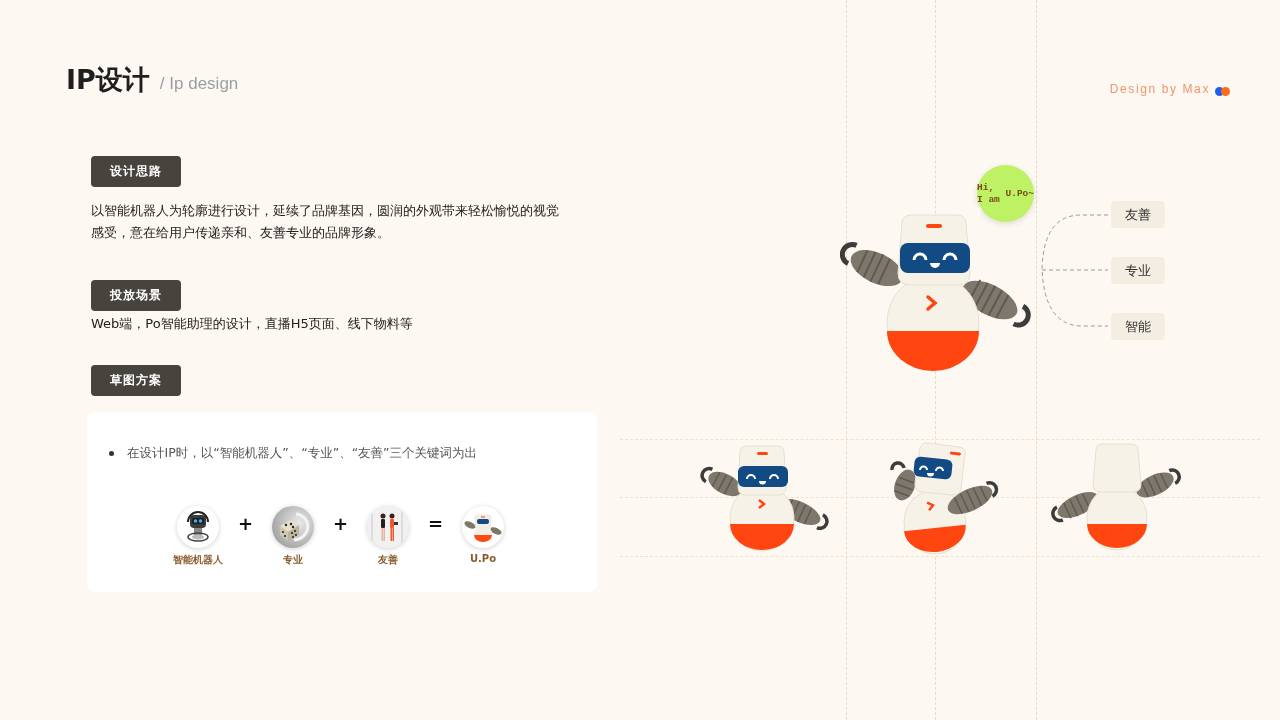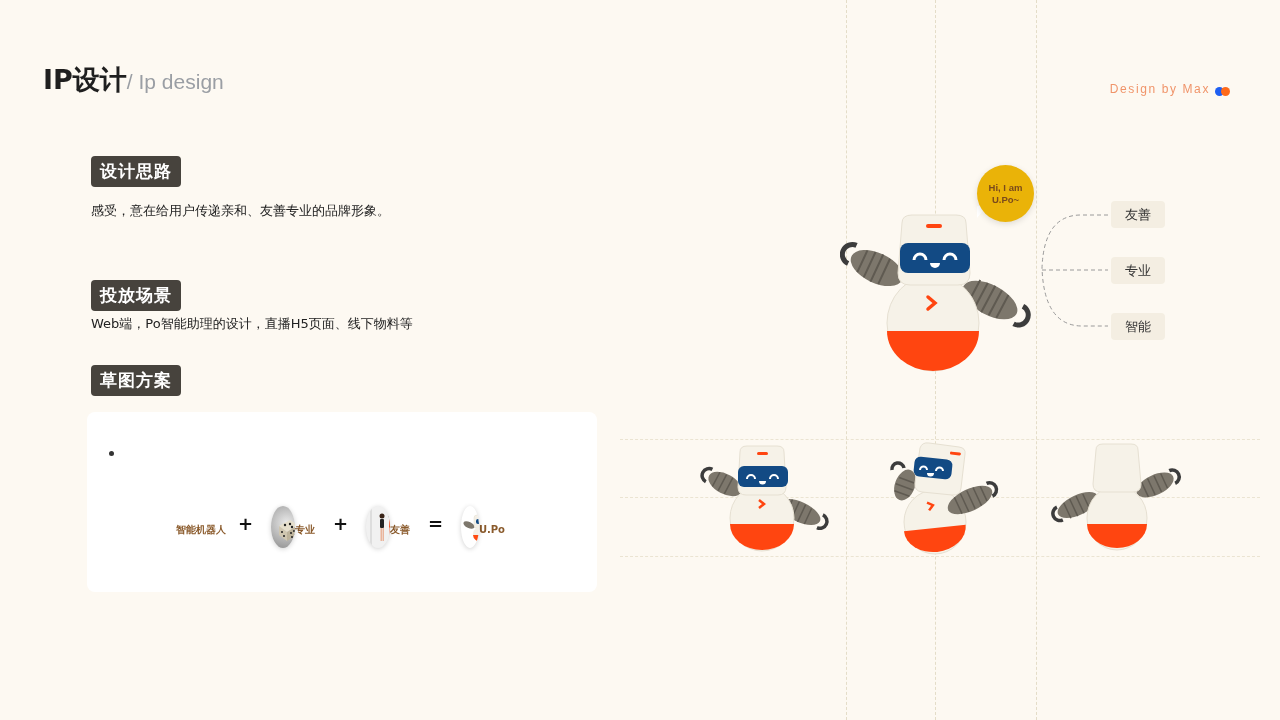--- a/index.html
+++ b/index.html
@@ -6,48 +6,48 @@
   html, body { width: 1280px; height: 720px; overflow: hidden; }
   body {
     background: #fdf9f2;
     font-family: "DejaVu Sans", "Liberation Sans", sans-serif;
     color: #2b2b2b;
     position: relative;
   }
   .abs { position: absolute; }
 
   
-  .title-wrap { left: 43px; top: 62px; display: flex; align-items: baseline; white-space: nowrap; }
+  .title-wrap { left: 66px; top: 62px; display: flex; align-items: baseline; white-space: nowrap; }
   .title-main { font-size: 27px; font-weight: bold; color: #1f1f1f; letter-spacing: 0px; }
-  .title-sub { font-size: 21px; color: #9a9ea4; font-family: "Liberation Sans", sans-serif; text-align: center; }
+  .title-sub { font-size: 17px; color: #9a9ea4; margin-left: 10px; font-family: "Liberation Sans", sans-serif; text-align: center; }
   .signature { right: 50px; top: 82px; display: flex; align-items: flex-end; font-family: "Liberation Sans", sans-serif; font-size: 12px; letter-spacing: 1.6px; color: #f0946a; }
   .sig-dots { position: relative; width: 15px; height: 9px; margin-left: 5px; }
   .sig-dots .d1 { position: absolute; left: 0; top: 0; width: 9px; height: 9px; border-radius: 50%; background: #1e5ff2; }
   .sig-dots .d2 { position: absolute; left: 6px; top: 0; width: 9px; height: 9px; border-radius: 50%; background: #ff6a1a; }
 
   
-  .tag { left: 91px; width: 90px; height: 31px; background: #47433d; color: #fff; border-radius: 4px; font-size: 17px; font-weight: bold; display: flex; align-items: center; justify-content: center; letter-spacing: 1px; }
+  .tag { left: 91px; width: 90px; height: 31px; background: #47433d; color: #fff; border-radius: 4px; font-size: 12px; font-weight: bold; display: flex; align-items: center; justify-content: center; letter-spacing: 1px; }
   .para { left: 91px; width: 510px; font-size: 13px; line-height: 22px; color: #222; }
   .card { left: 87px; top: 412px; width: 510px; height: 180px; background: #fff; border-radius: 8px; }
   .bullet-row { position: absolute; left: 22px; top: 30px; width: 460px; display: flex; }
   .bullet-dot { width: 5px; height: 5px; border-radius: 50%; background: #333; margin-top: 9px; margin-right: 13px; flex: none; }
   .bullet-text { font-size: 12.5px; line-height: 21px; color: #555; }
   .formula { position: absolute; left: 89px; top: 94px; display: flex; align-items: flex-start; }
-  .f-item { width: 44px; display: flex; flex-direction: row; align-items: center; }
+  .f-item { width: 44px; display: flex; flex-direction: column; align-items: center; }
   .f-circle { width: 42px; height: 42px; border-radius: 50%; background: #fff; box-shadow: 0 1px 5px rgba(0,0,0,0.18); overflow: hidden; position: relative; }
   .f-label { margin-top: 5px; font-size: 10px; color: #8a5a2b; white-space: nowrap; font-weight: bold; }
   .f-op { width: 51px; text-align: center; font-size: 18px; font-weight: bold; color: #111; line-height: 36px; }
 
   
   .vline { top: 0; width: 0; height: 720px; border-left: 1px dashed #e4ddc8; }
   .hline { height: 0; border-top: 1px dashed #ebe4d2; }
 
   
   .chip { left: 1111px; width: 54px; height: 27px; background: #f4eee2; border-radius: 4px; font-size: 13px; color: #333; display: flex; align-items: center; justify-content: center; }
-  .bubble { left: 977px; top: 165px; width: 57px; height: 57px; background: #eab308; border-radius: 50%; box-shadow: 0 2px 6px rgba(0,0,0,0.12); display: flex; flex-direction: column; align-items: center; justify-content: center; font-size: 9.5px; font-weight: bold; color: #7a4a1c; line-height: 12px; font-family: Liberation Sans, sans-serif; }
+  .bubble { left: 977px; top: 165px; width: 57px; height: 57px; background: #bef264; border-radius: 50%; box-shadow: 0 2px 6px rgba(0,0,0,0.12); display: flex; flex-direction: row; align-items: center; justify-content: center; font-size: 9.5px; font-weight: bold; color: #7a4a1c; line-height: 12px; font-family: Liberation Mono, monospace; }
   .bubble-tail { position: absolute; left: 977px; top: 206px; width: 0; height: 0; border-top: 12px solid #fff; border-right: 10px solid transparent; }
 </style>
 </head>
 <body>
 
 <div class="abs title-wrap">
   <span class="title-main">IP设计</span>
   <span class="title-sub">/ Ip design</span>
 </div>
 <div class="abs signature">
@@ -60,34 +60,36 @@
 
 <div class="abs vline" style="left:846px"></div>
 <div class="abs vline" style="left:935px"></div>
 <div class="abs vline" style="left:1036px"></div>
 <div class="abs hline" style="left:620px;width:640px;top:439px"></div>
 <div class="abs hline" style="left:620px;width:640px;top:497px"></div>
 <div class="abs hline" style="left:620px;width:640px;top:556px"></div>
 
 <div class="abs tag" style="top:156px">设计思路</div>
 <div class="abs para" style="top:200px">
+  <div>以智能机器人为轮廓进行设计，延续了品牌基因，圆润的外观带来轻松愉悦的视觉</div>
   <div>感受，意在给用户传递亲和、友善专业的品牌形象。</div>
 </div>
 
 <div class="abs tag" style="top:280px">投放场景</div>
 <div class="abs para" style="top:313px">
   <div>Web端，Po智能助理的设计，直播H5页面、线下物料等</div>
 </div>
 
 <div class="abs tag" style="top:365px">草图方案</div>
 
 <div class="abs card">
   <div class="bullet-row">
     <span class="bullet-dot"></span>
     <div class="bullet-text">
+      <div>在设计IP时，以“智能机器人”、“专业”、“友善”三个关键词为出</div>
     </div>
   </div>
 
   <div class="formula">
 
     <div class="f-item">
       <div class="f-circle">
         <svg width="42" height="42" viewBox="0 0 42 42">
           <rect x="13" y="9" width="16" height="13" rx="4" fill="#3a3a3a"></rect>
           <rect x="15" y="12" width="12" height="6" rx="2" fill="#1d1d1d"></rect>

